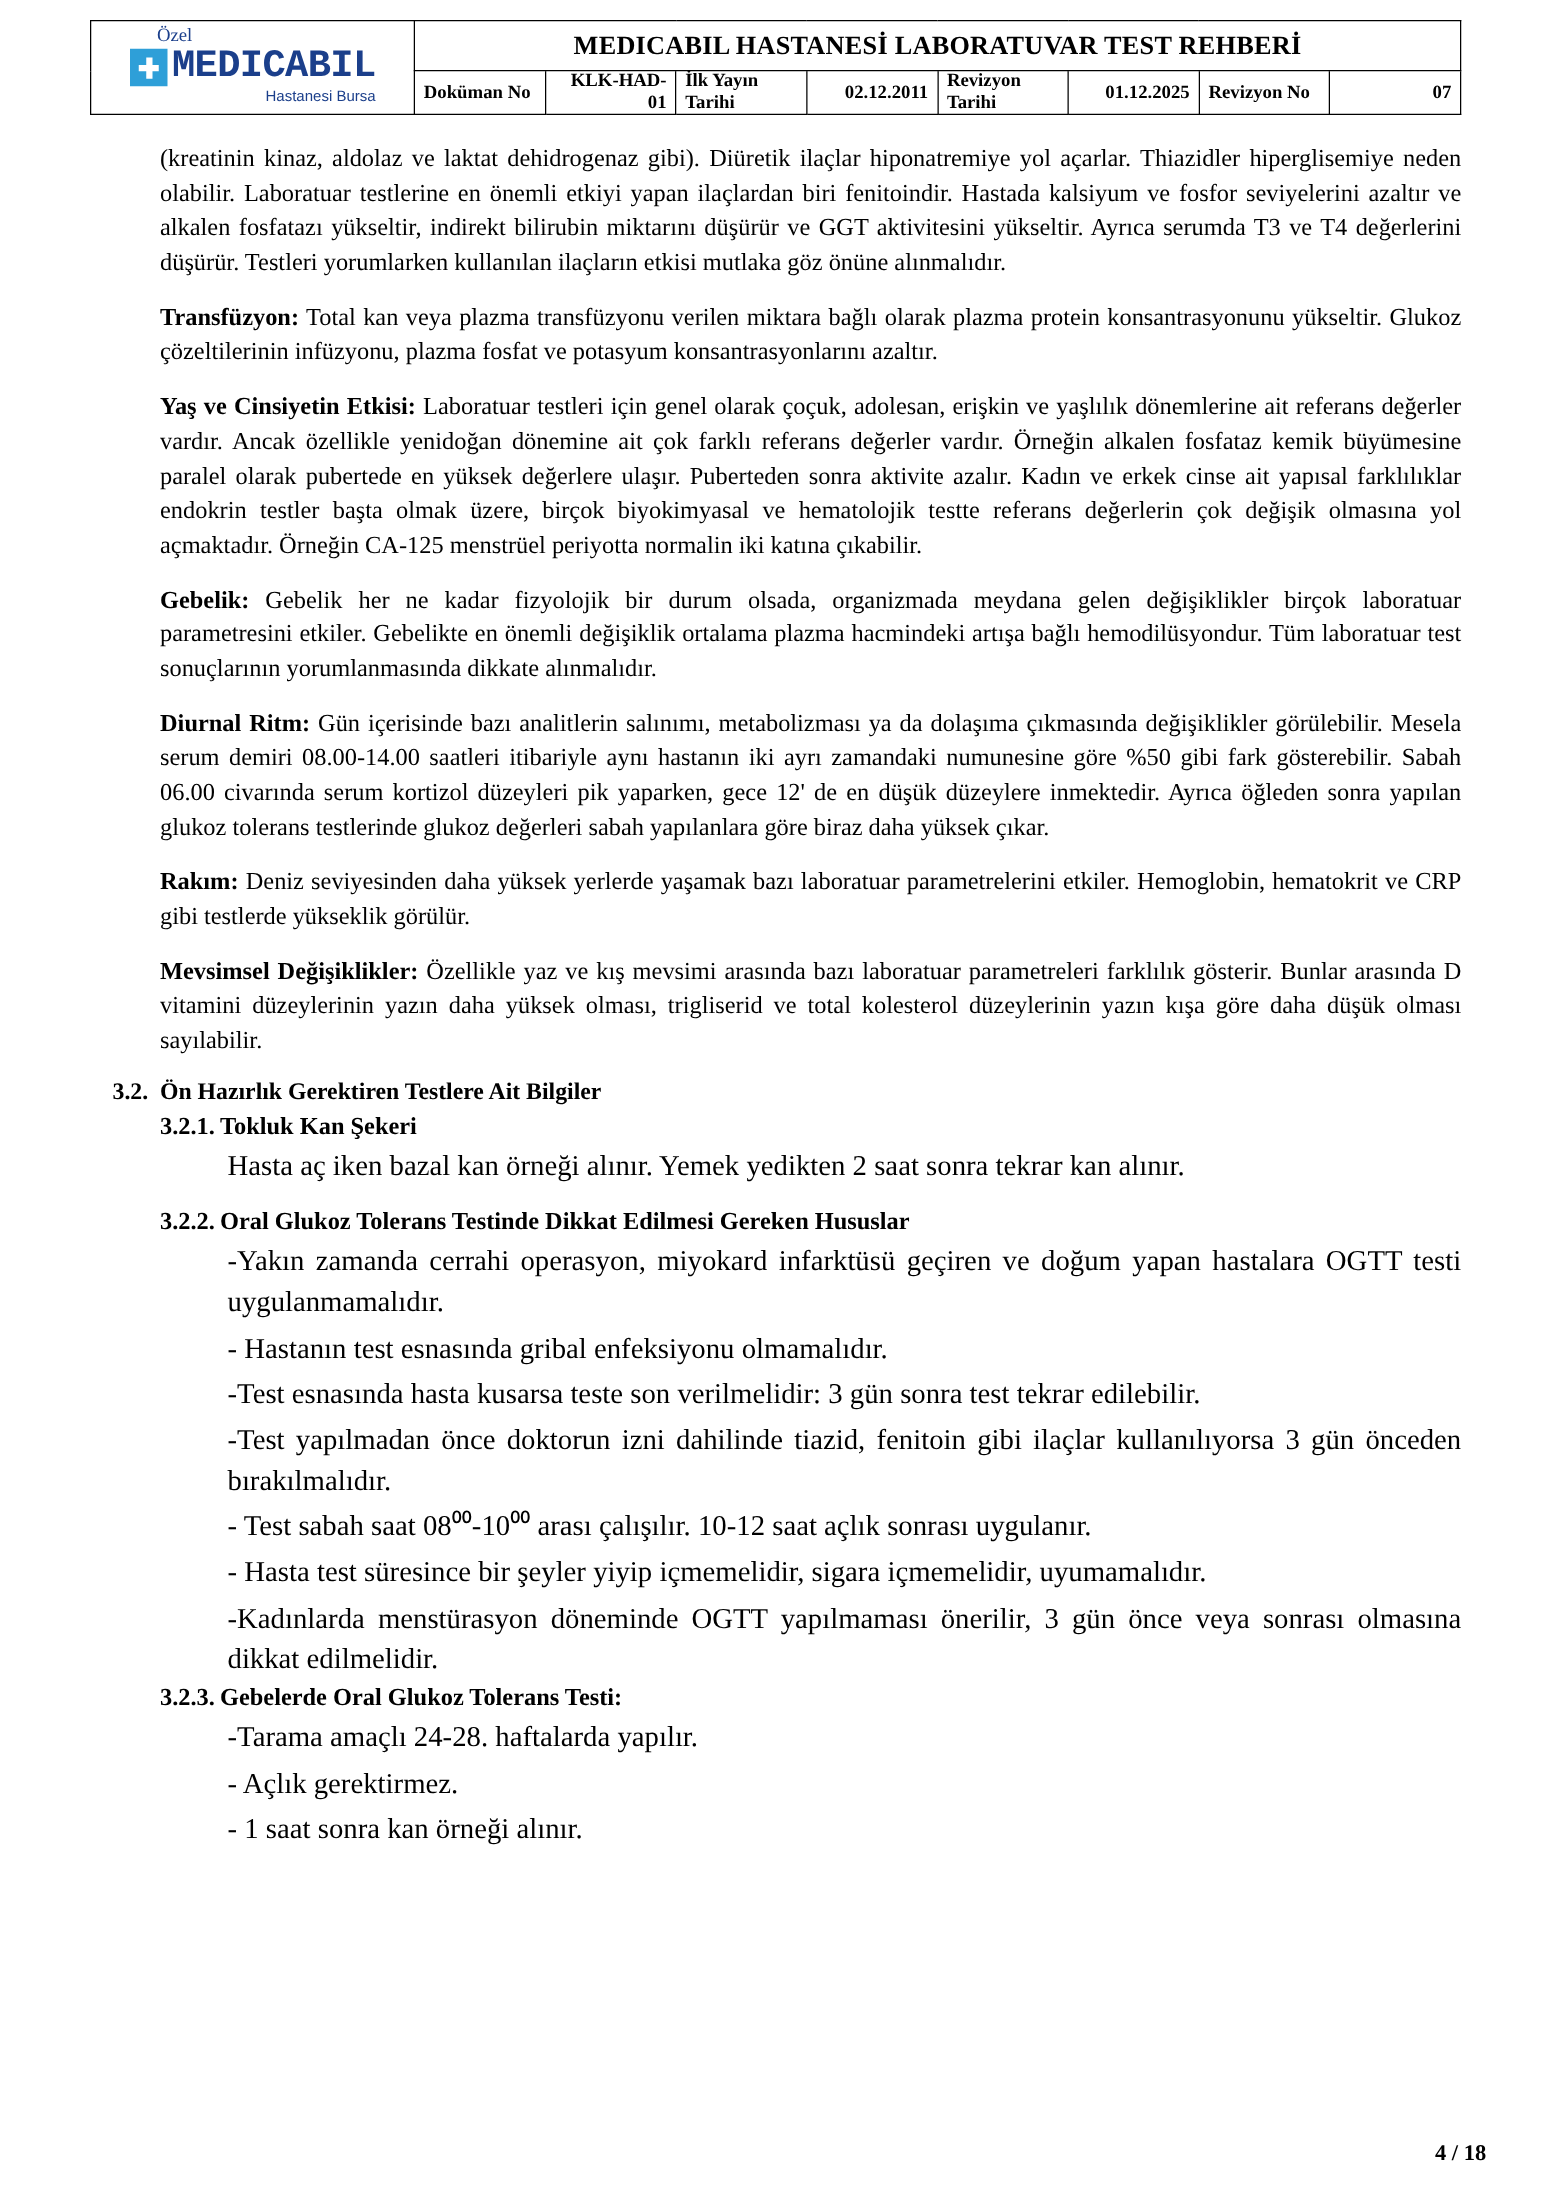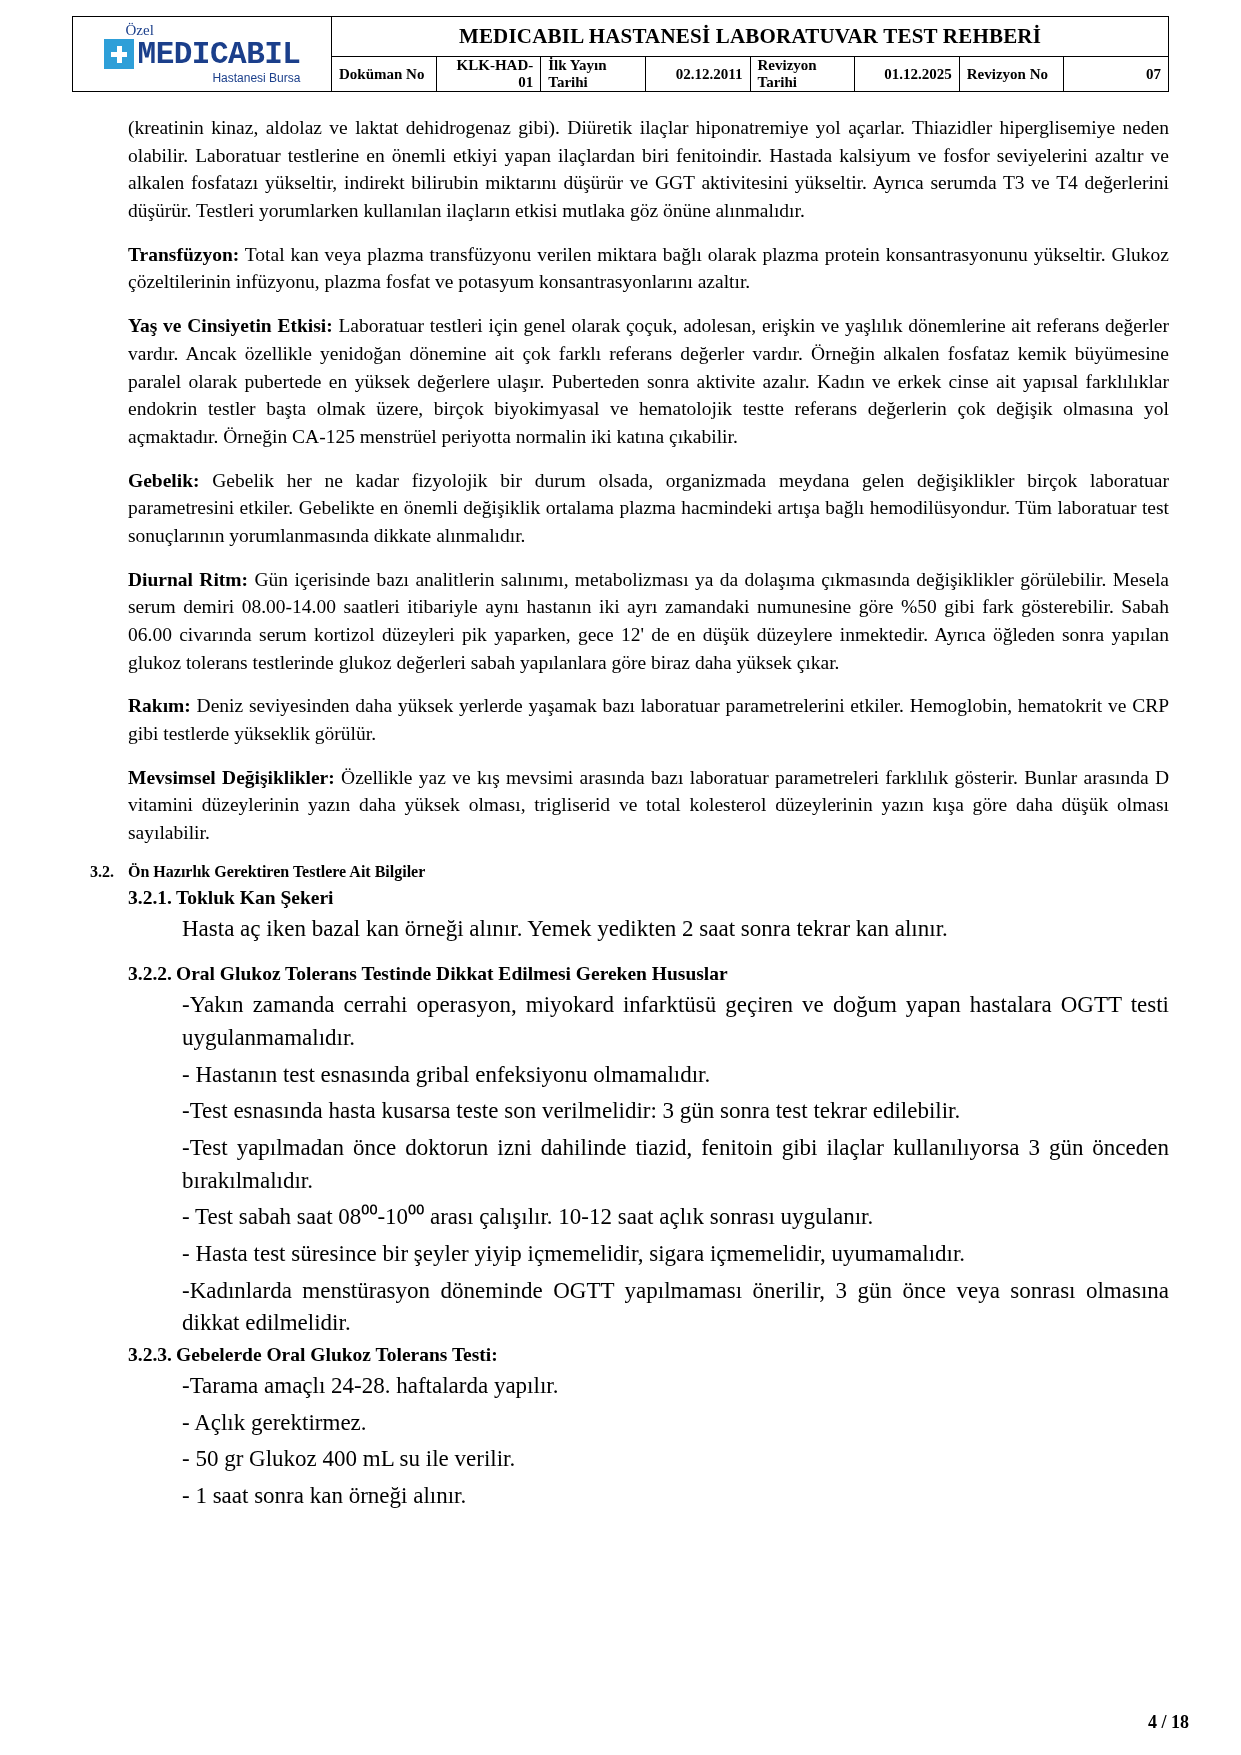--- a/index.html
+++ b/index.html
@@ -125,21 +125,21 @@
     line-height: 1.42;
     text-align: justify;
     margin: 0 0 16px 0;
     padding-left: 56px;
   }
   .b { font-weight: bold; }
 
   
   .sec-l2 {
     display: flex;
-    font-size: 16px;
+    font-size: 19px;
     font-weight: bold;
     margin: 0 0 6px 0;
     padding-left: 18px;
     align-items: center;
   }
   .sec-l2 .num { width: 38px; flex: none; }
   .sec-l3 {
     display: flex;
     font-size: 19.5px;
     font-weight: bold;
@@ -239,19 +239,18 @@
     <p class="sec-body">- Test sabah saat 08⁰⁰-10⁰⁰ arası çalışılır. 10-12 saat açlık sonrası uygulanır.</p>
     <p class="sec-body">- Hasta test süresince bir şeyler yiyip içmemelidir, sigara içmemelidir, uyumamalıdır.</p>
     <p class="sec-body">-Kadınlarda menstürasyon döneminde OGTT yapılmaması önerilir, 3 gün önce veya sonrası olmasına dikkat edilmelidir.</p>
 
     <div class="sec-l3">
       <span class="num">3.2.3.</span>
       <span>Gebelerde Oral Glukoz Tolerans Testi:</span>
     </div>
     <p class="sec-body">-Tarama amaçlı 24-28. haftalarda yapılır.</p>
     <p class="sec-body">- Açlık gerektirmez.</p>
-    <p class="sec-body">- 50 gr Glukoz 400 mL su ile verilir.</p>
     <p class="sec-body">- 1 saat sonra kan örneği alınır.</p>
 
   </div>
 
   <div class="footer">4 / 18</div>
 </div>
 
 </body></html>

